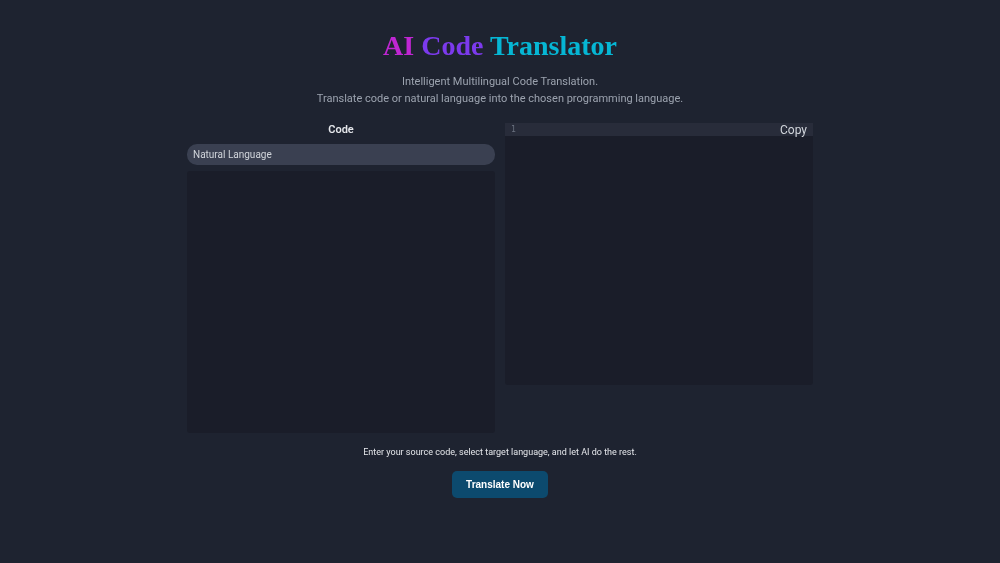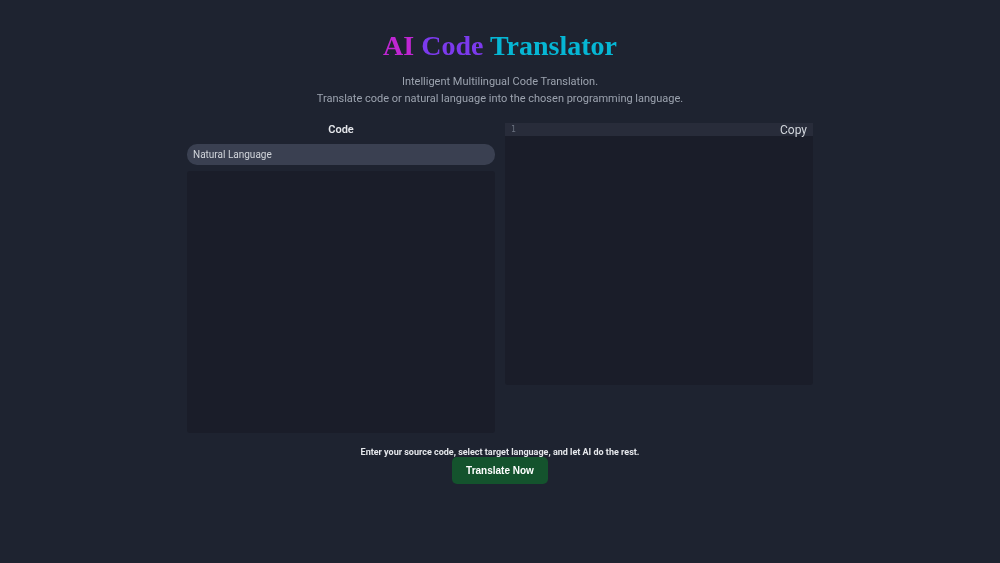--- a/index.html
+++ b/index.html
@@ -131,25 +131,25 @@
       font-size: 12px;
       color: #d1d5db;
       cursor: pointer;
       padding-right: 2px;
     }
     
     .footer-text {
       font-size: 9px;
       color: #e5e7eb;
       margin-top: 14px;
-      font-weight: bold;
+      margin-bottom: 14px;
     }
     
     .translate-btn {
-      background-color: #14532d;
+      background-color: #0c4a6e;
       color: #ffffff;
       font-size: 10px;
       font-weight: 600;
       padding: 8px 14px;
       border: none;
       border-radius: 5px;
       cursor: pointer;
     }
   </style>
 </head>

